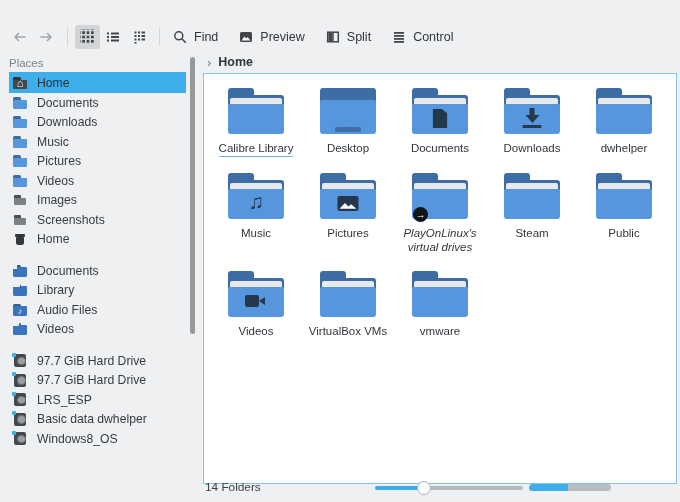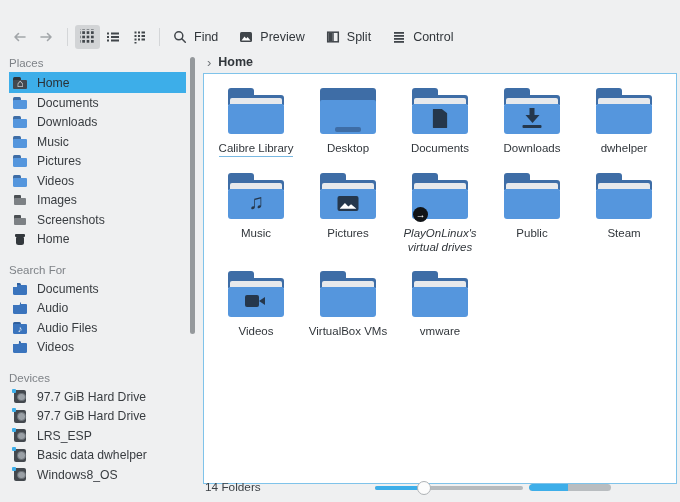--- a/index.html
+++ b/index.html
@@ -280,54 +280,52 @@
   <div class="srow">
     <i class="icn icn-trash">
                 <b class="g"></b>
               </i>
     <span class="slabel">Home</span>
   </div>
 </div>
   </div>
 
   <div class="sec">
-    <div class="sec-title">Search For</div>
     <div class="sec-list">
   <div class="srow">
     <i class="icn icn-search-doc">
                 <b class="g"></b>
               </i>
     <span class="slabel">Documents</span>
   </div>
 
   <div class="srow">
     <i class="icn icn-search-img">
                 <b class="g"></b>
               </i>
-    <span class="slabel">Audio</span>
+    <span class="slabel">Library</span>
   </div>
 
   <div class="srow">
     <i class="icn icn-search-music">
                 <b class="g">♪</b>
               </i>
     <span class="slabel">Audio Files</span>
   </div>
 
   <div class="srow">
     <i class="icn icn-search-video">
                 <b class="g"></b>
               </i>
     <span class="slabel">Videos</span>
   </div>
 </div>
   </div>
 
   <div class="sec">
-    <div class="sec-title">Devices</div>
     <div class="sec-list">
   <div class="srow">
     <i class="icn icn-drive">
                 <b class="g"></b>
               </i>
     <span class="slabel">97.7 GiB Hard Drive</span>
   </div>
 
   <div class="srow">
     <i class="icn icn-drive">
@@ -467,32 +465,32 @@
   </div>
 
   <div class="cell v-plain">
     <div class="bf">
       <i class="f-tab"></i>
             <i class="f-back"></i>
       <i class="f-strip"></i>
             <i class="f-body"></i>
 
     </div>
+    <div class="label">Steam</div>
+  </div>
+
+  <div class="cell v-plain">
+    <div class="bf">
+      <i class="f-tab"></i>
+            <i class="f-back"></i>
+      <i class="f-strip"></i>
+            <i class="f-body"></i>
+
+    </div>
     <div class="label">Public</div>
-  </div>
-
-  <div class="cell v-plain">
-    <div class="bf">
-      <i class="f-tab"></i>
-            <i class="f-back"></i>
-      <i class="f-strip"></i>
-            <i class="f-body"></i>
-
-    </div>
-    <div class="label">Steam</div>
   </div>
 
 
   <div class="cell v-video">
     <div class="bf">
       <i class="f-tab"></i>
             <i class="f-back"></i>
       <i class="f-strip"></i>
             <i class="f-body"></i>
 

